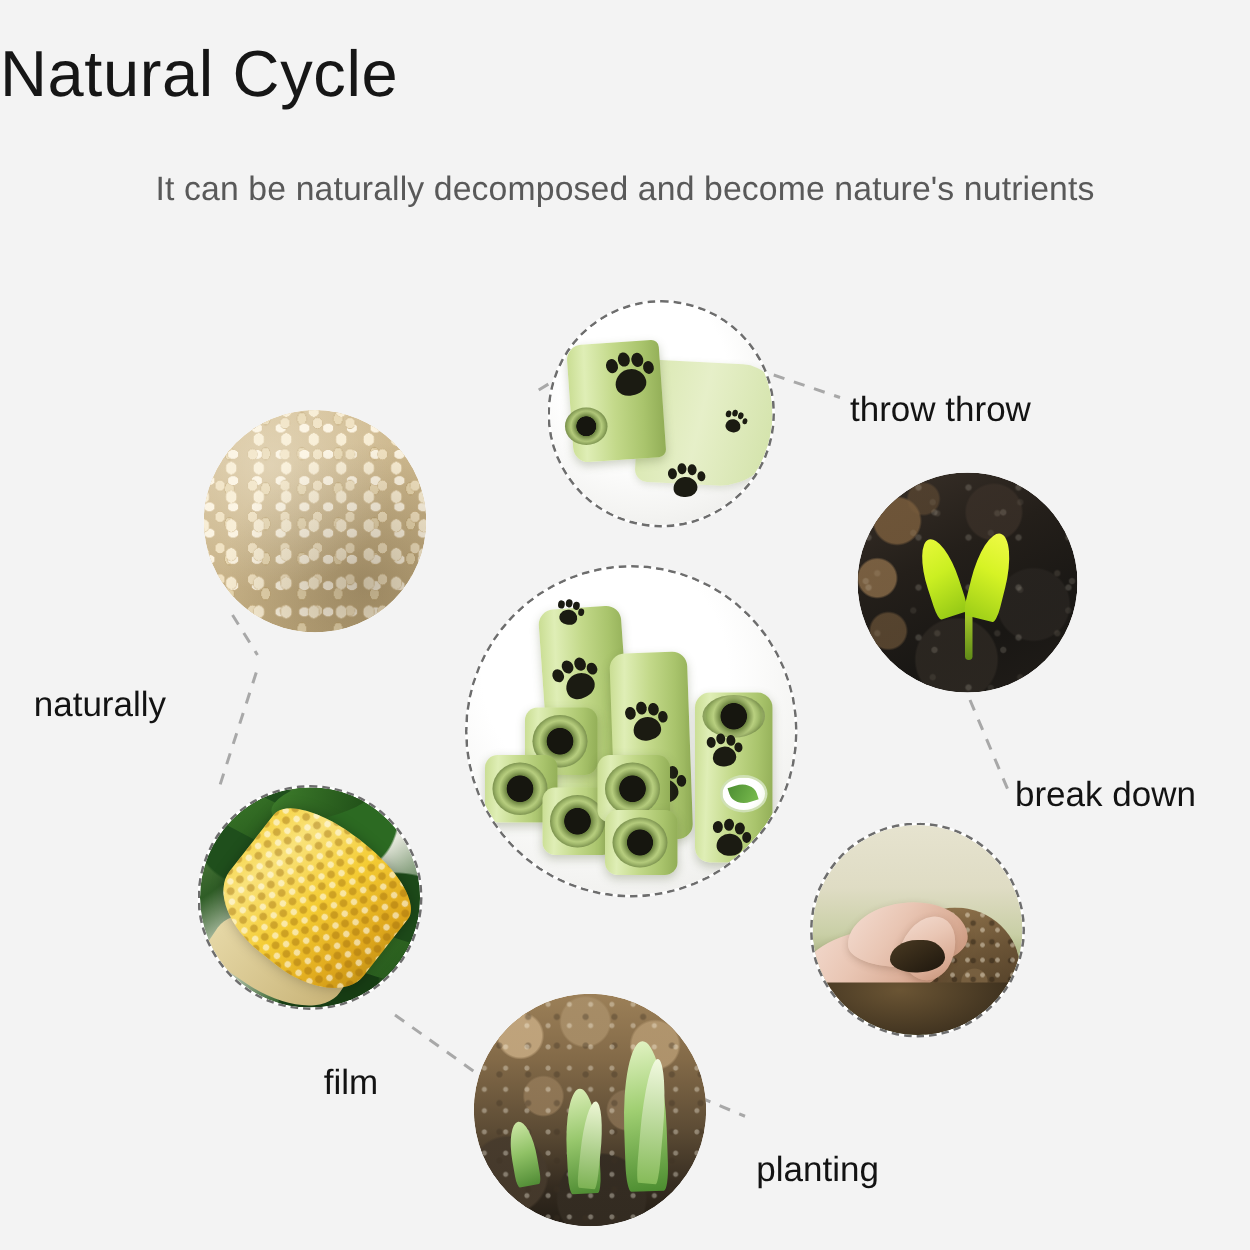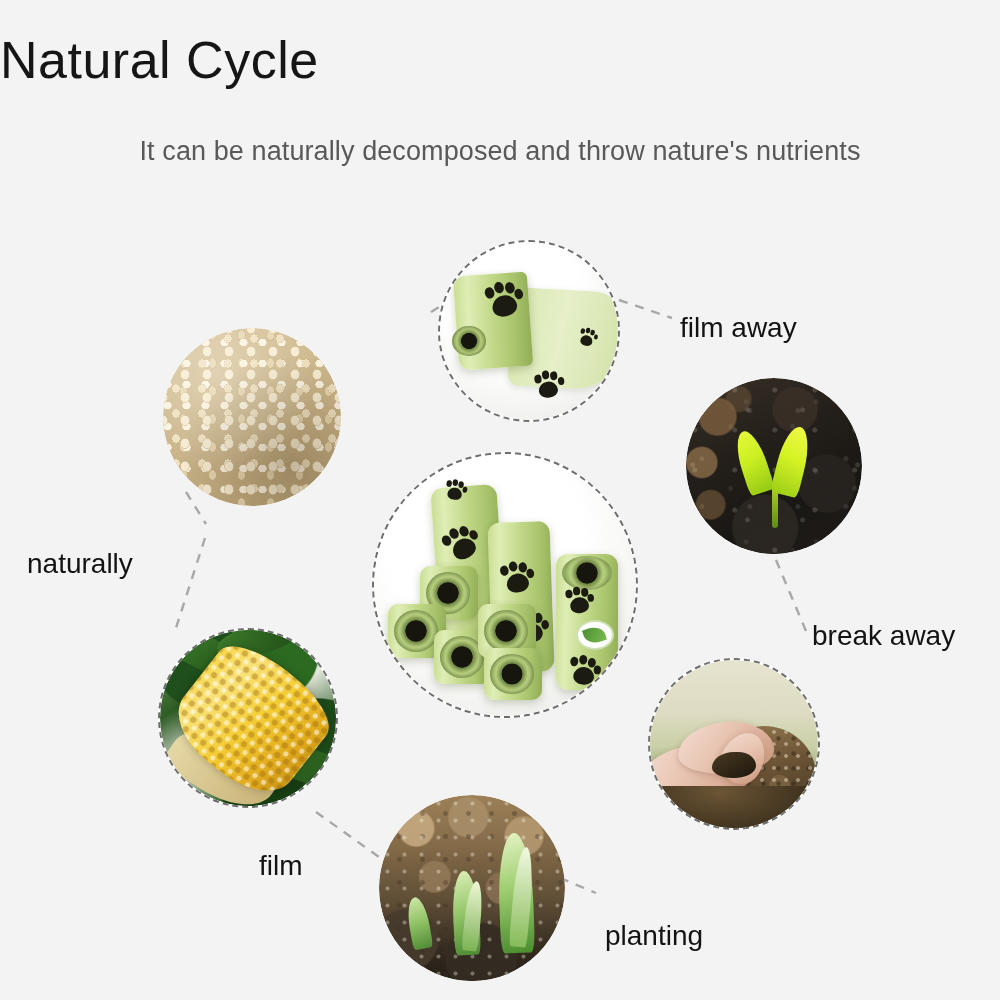--- a/index.html
+++ b/index.html
@@ -270,21 +270,21 @@
     border-radius: 0 68% 0 68%;
     transform: rotate(-18deg);
   }
 </style>
 </head>
 <body>
 
 <div id="stage">
 
   <div id="page-title">Natural Cycle</div>
-  <div id="page-subtitle">It can be naturally decomposed and throw nature's nutrients</div>
+  <div id="page-subtitle">It can be naturally decomposed and become nature's nutrients</div>
 
   <svg class="connector" style="left:0; top:0;" width="1000" height="1000" viewBox="0 0 1000 1000">
 
     <line x1="431" y1="312" x2="470" y2="288"></line>
 
     <line x1="619" y1="300" x2="672" y2="318"></line>
 
     <line x1="776" y1="560" x2="806" y2="631"></line>
 
     <line x1="760" y1="668" x2="735" y2="659"></line>
@@ -350,21 +350,21 @@
 
       <div class="leaf" style="left:54px; top:52px; width:26px; height:64px;
                   background:linear-gradient(165deg,#e8f93a 0%, #cbef22 45%, #93c715 100%);
                   transform: rotate(-18deg);"></div>
 
       <div class="leaf" style="left:92px; top:48px; width:28px; height:70px;
                   background:linear-gradient(195deg,#f0fa48 0%, #d6f325 45%, #9ccd17 100%);
                   transform: rotate(14deg);"></div>
     </div>
   </div>
-  <div class="cycle-label" style="left:680px; top:312px;">film away</div>
+  <div class="cycle-label" style="left:680px; top:312px;">throw throw</div>
 
   <div class="node dashed" style="left:648px; top:658px; width:172px; height:172px;">
     <div class="photo">
       <div class="sky-blur"></div>
 
       <div class="dirt-pile" style="left:70px; top:66px; width:96px; height:108px;"></div>
 
       <div class="hand" style="left:-12px; top:84px; width:118px; height:56px; transform: rotate(-8deg);"></div>
 
       <div class="hand" style="left:28px; top:62px; width:96px; height:52px; transform: rotate(-4deg);"></div>
@@ -372,21 +372,21 @@
       <div class="hand" style="left:72px; top:72px; width:42px; height:52px; transform: rotate(24deg);"></div>
 
       <div style="position:absolute; left:62px; top:92px; width:44px; height:26px;
                   background:linear-gradient(150deg,#4a3a22,#1d160d);
                   border-radius:50% 40% 50% 46% / 60% 54% 46% 40%;"></div>
 
       <div style="position:absolute; left:-10px; top:126px; width:200px; height:60px;
                   background:radial-gradient(ellipse at 40% 10%, #6b5534, #2a2115 75%);"></div>
     </div>
   </div>
-  <div class="cycle-label" style="left:812px; top:620px;">break away</div>
+  <div class="cycle-label" style="left:812px; top:620px;">break down</div>
 
   <div class="node" style="left:379px; top:795px; width:186px; height:186px;">
     <div class="photo">
       <div class="soil-brown"></div>
 
       <div class="leaf" style="left:30px; top:102px; width:20px; height:52px;
                   background:linear-gradient(170deg,#cfe8a8 0%, #8fc165 50%, #4f8a34 100%);
                   transform: rotate(-10deg);"></div>
 
       <div class="leaf" style="left:74px; top:76px; width:26px; height:84px;

